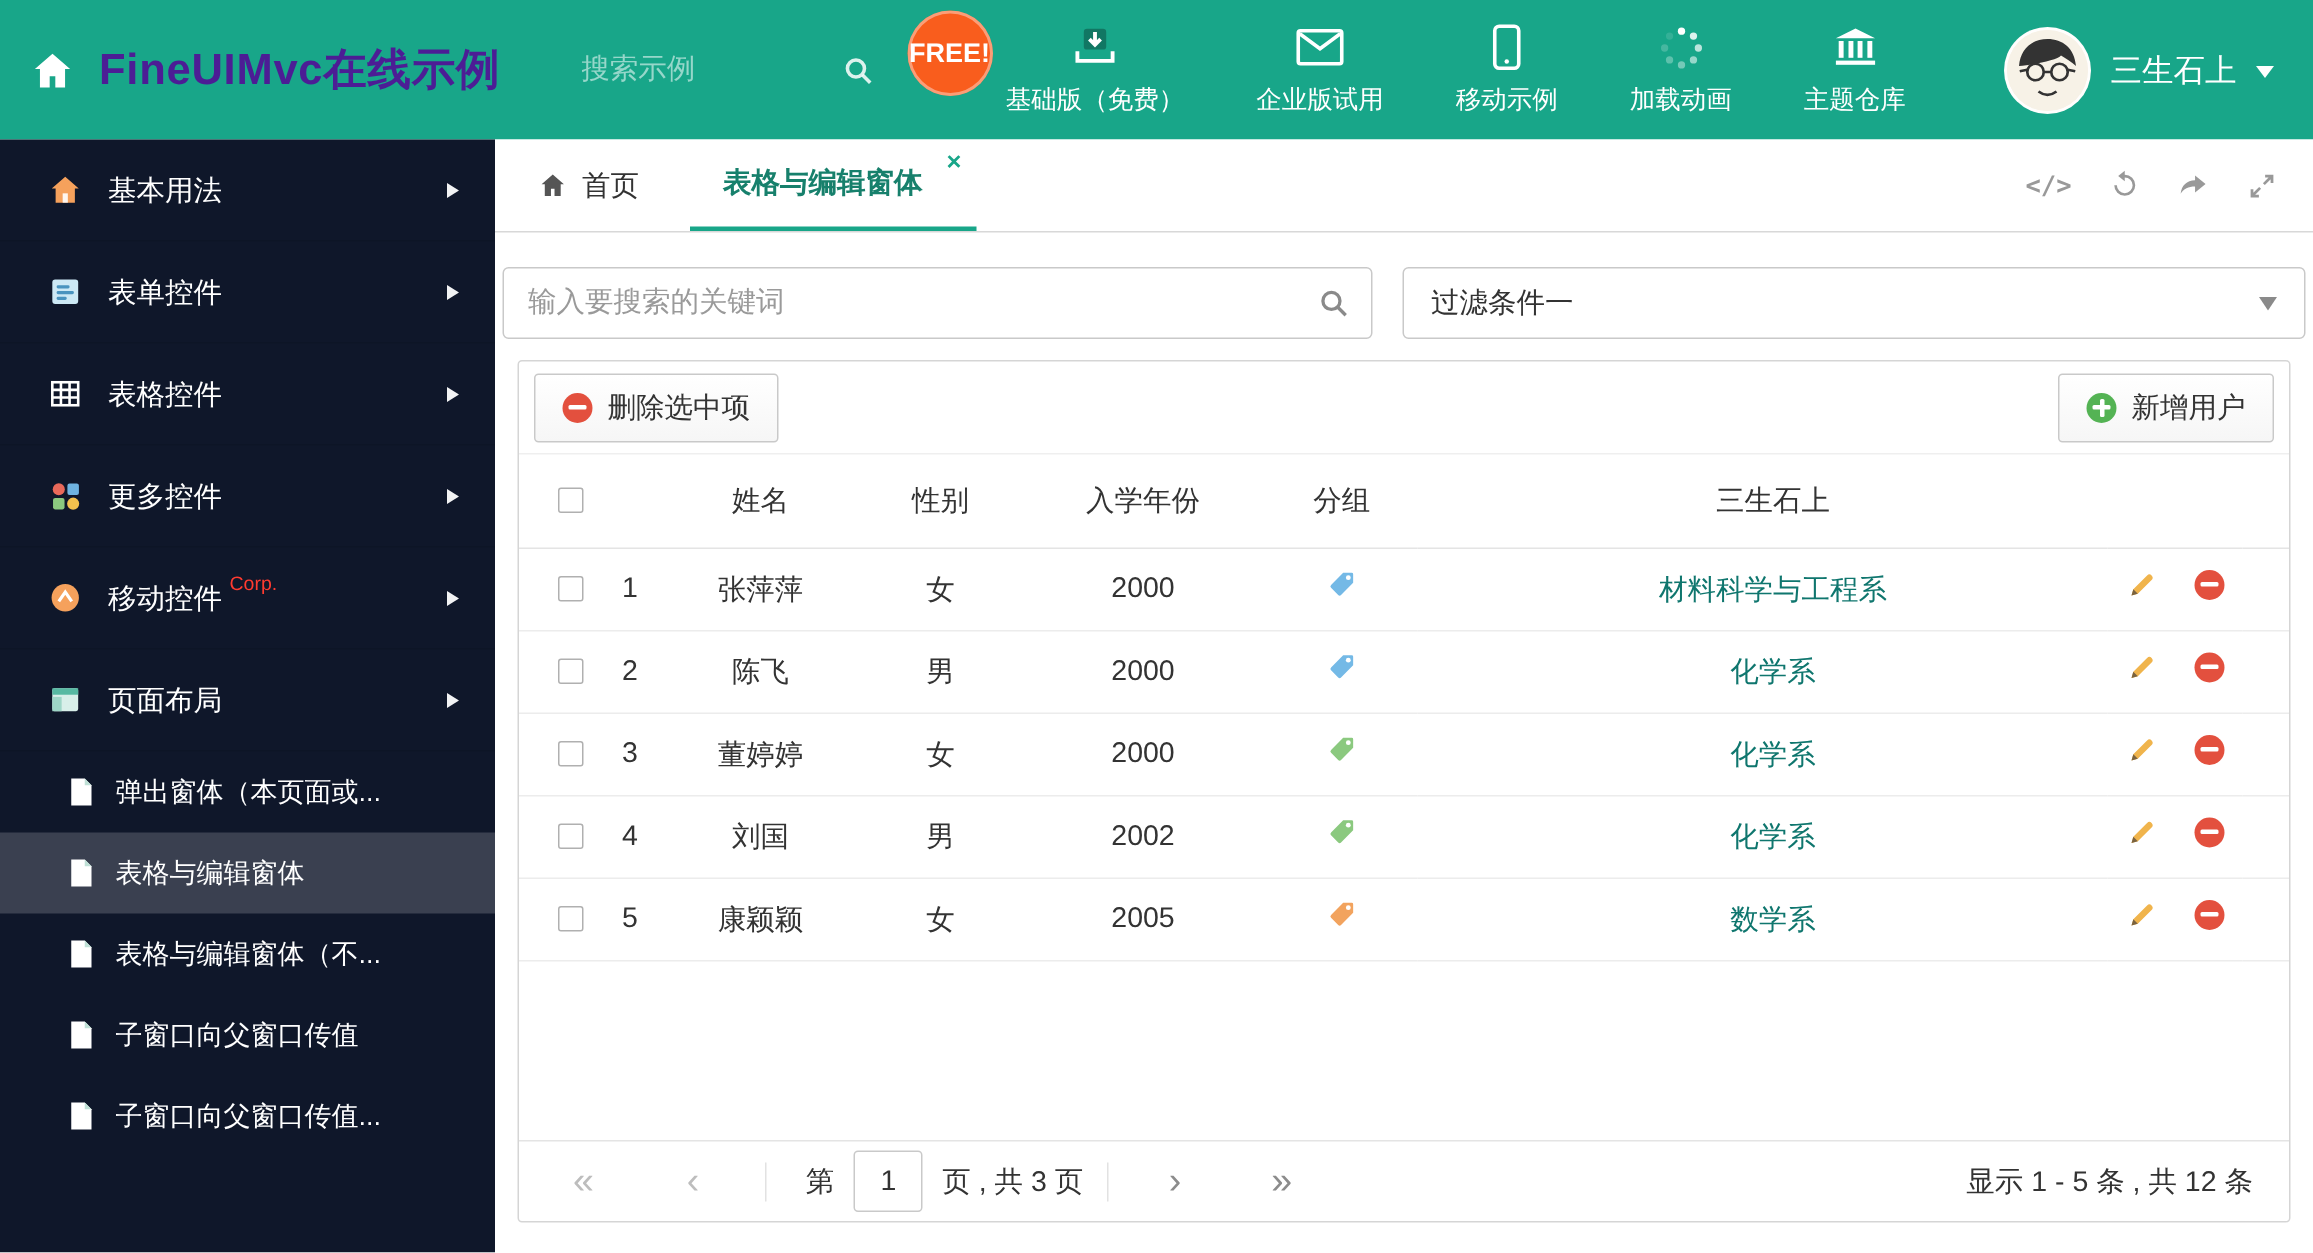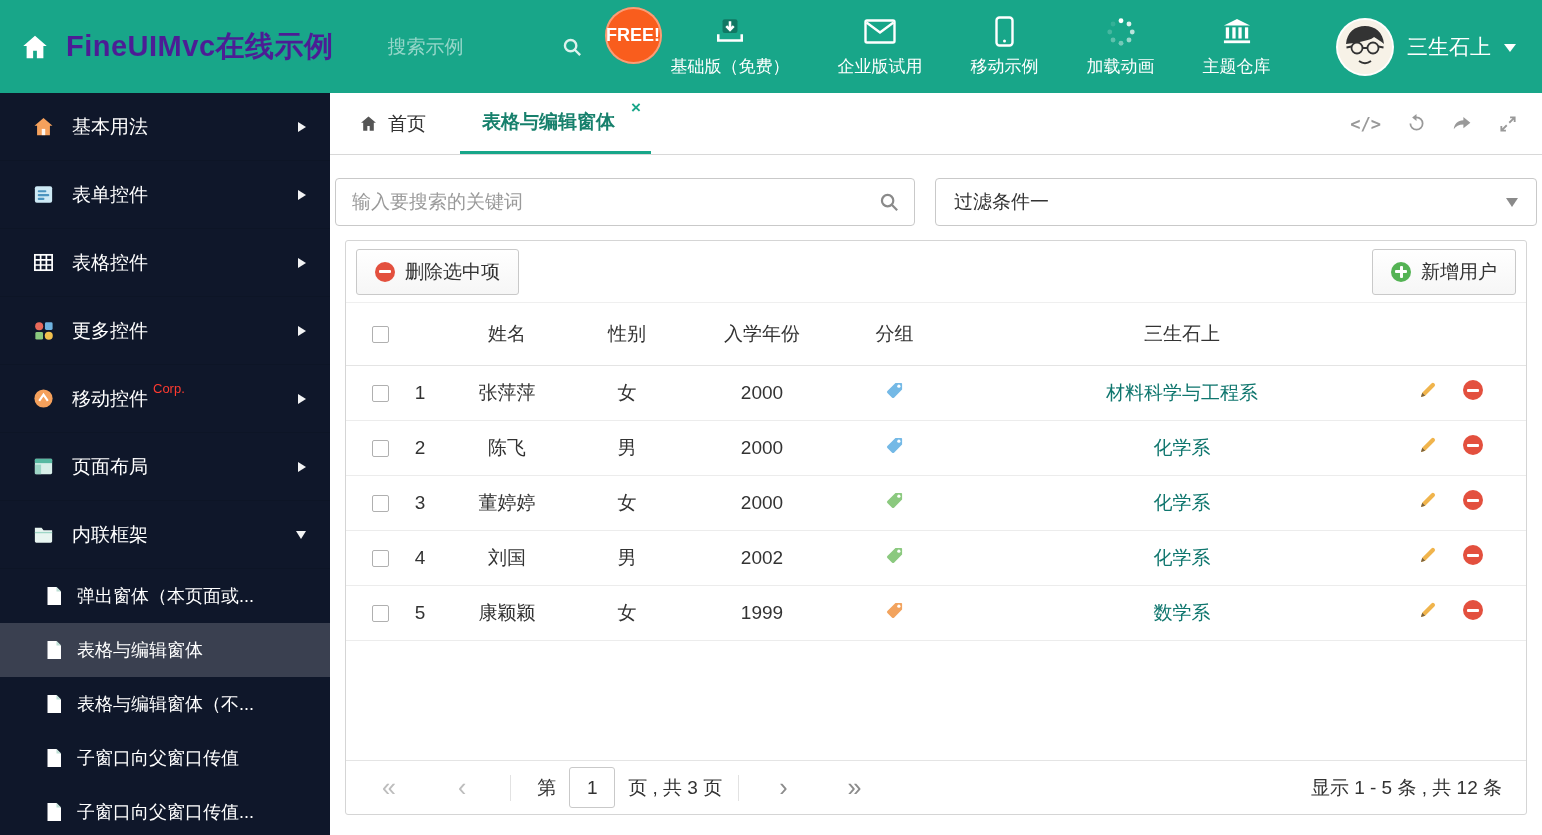--- a/index.html
+++ b/index.html
@@ -286,30 +286,20 @@
     <div class="side-item">
       <span class="icon">
         <svg width="23" height="23" viewBox="0 0 24 24">
             <rect x="3" y="4" width="18" height="16" rx="1.5" fill="#d8efe9"></rect>
             <rect x="3" y="4" width="18" height="4.5" fill="#57b9a2"></rect>
             <rect x="3" y="10" width="6.5" height="10" fill="#9ed6c7"></rect>
           </svg>
       </span>
       <span class="lbl">页面布局</span>
       <span class="chev-r"></span>
-    </div>
-    <div class="side-item">
-      <span class="icon">
-        <svg width="23" height="23" viewBox="0 0 24 24">
-            <path d="M3 5h7l2 2.5h9V19a1.5 1.5 0 0 1-1.5 1.5h-15A1.5 1.5 0 0 1 3 19z" fill="#e8f5f1"></path>
-            <path d="M3 10h18" stroke="#9ed6c7" stroke-width="1.4"></path>
-          </svg>
-      </span>
-      <span class="lbl">内联框架</span>
-      <span class="chev-d"></span>
     </div>
 
     <div class="sub-item">
       <span class="ficon">
         <svg width="16" height="20" viewBox="0 0 16 20">
             <path d="M1.5 1h9L15 5.5V19h-13.5z" fill="#fff"></path>
             <path d="M10.5 1 15 5.5h-4.5z" fill="#bfe0d6"></path>
           </svg>
       </span>
       <span class="lbl">弹出窗体（本页面或...</span>
@@ -529,21 +519,21 @@
                   </svg>
                 </span></td>
             <td class="cicon"><span class="minus"></span></td>
             <td></td>
           </tr>
           <tr>
             <td class="cbx"><span class="checkbox"></span></td>
             <td class="num">5</td>
             <td>康颖颖</td>
             <td>女</td>
-            <td>1999</td>
+            <td>2005</td>
             <td><span class="tag" style="color: rgb(242, 163, 94);">
                   <svg width="19" height="19" viewBox="0 0 20 20">
                     <path d="M11 2h6a1 1 0 0 1 1 1v6L9.5 17.5a1.4 1.4 0 0 1-2 0L2.5 12.5a1.4 1.4 0 0 1 0-2z" fill="currentColor"></path>
                     <circle cx="14.6" cy="5.4" r="1.7" fill="#fff"></circle>
                   </svg>
                 </span></td>
             <td><a class="major-link">数学系</a></td>
             <td class="cicon"><span class="pencil">
                   <svg width="20" height="20" viewBox="0 0 20 20">
                     <path d="M3 17l1.2-4.2L13.4 3.6a2.1 2.1 0 0 1 3 3L7.2 15.8 3 17z" fill="#f0b44c"></path>

